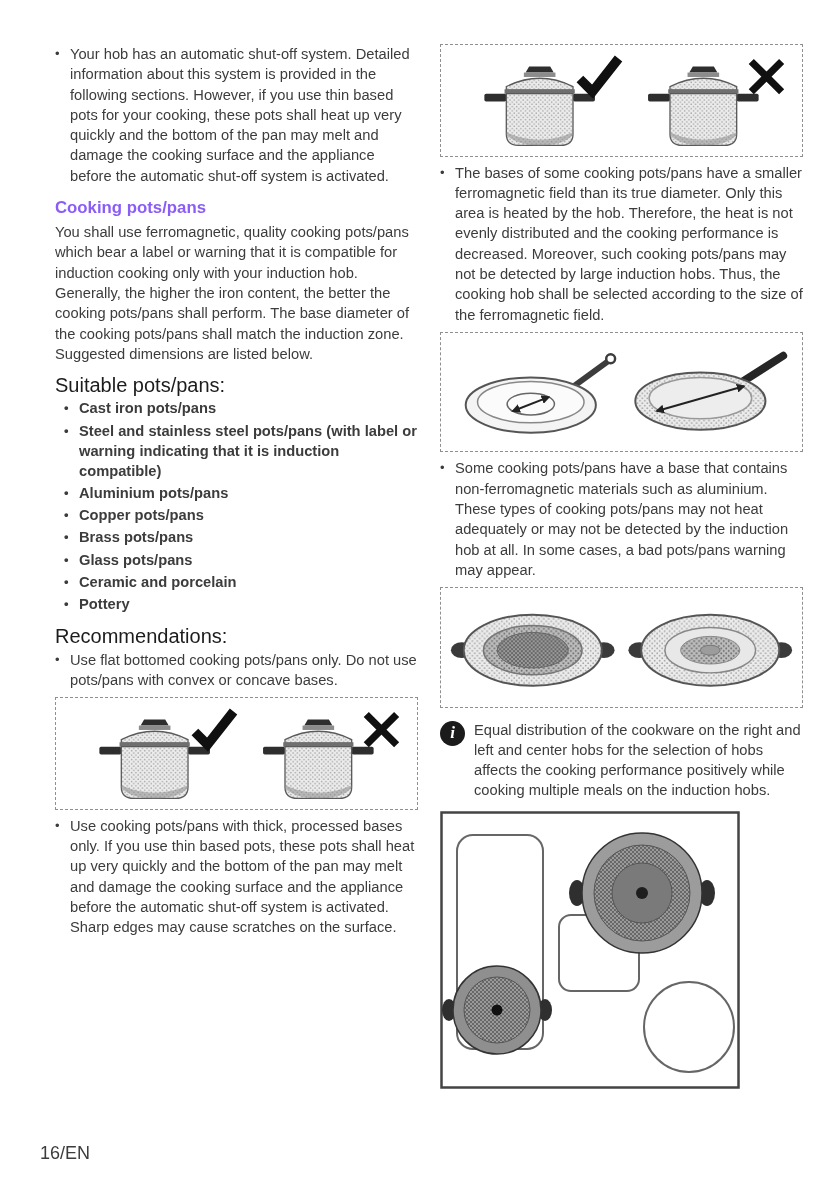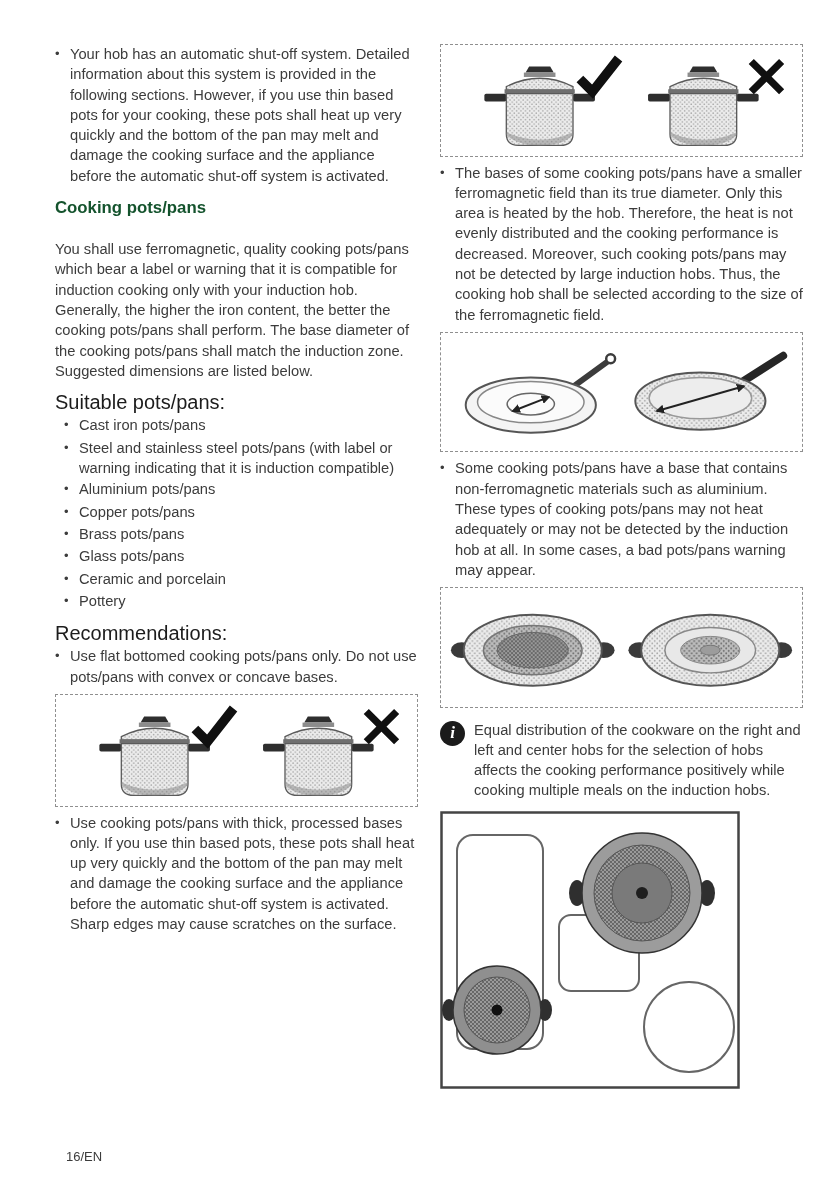--- a/index.html
+++ b/index.html
@@ -15,32 +15,32 @@
     position: relative;
     width: 837px; height: 1190px;
     padding: 44px 34px 0 55px;
     overflow: hidden;
   }
   .cols { display: flex; gap: 22px; }
   .col { width: 363px; font-size: 14.7px; line-height: 20.3px; }
 
   h2.section {
     font-size: 16.8px; line-height: 22px; font-weight: bold;
-    color: #14532d; margin: 11px 0 20px;
+    color: #8b5cf6; margin: 11px 0 3px;
   }
   h3.sub {
     font-size: 20px; font-weight: normal;
     color: #1c1c1c; margin: 11px 0 3px;
   }
   p.body { margin: 0 0 4px; }
 
   .bullet { display: flex; margin: 0 0 1px; }
   .bullet .dot { flex: 0 0 15px; }
   .bullet .dot::before { content: "\2022"; font-size: 13px; position: relative; top: -1px; }
-  .bullet.indent { padding-left: 9px; }
+  .bullet.indent { padding-left: 9px; font-weight: bold; }
   .bullet .txt { flex: 1; }
 
   .fig {
     border: 1.5px dashed #8f8f8f;
     margin: 7px 0 6px;
     padding: 5px 3px 3px;
     background: #fff;
   }
   .fig svg { display: block; width: 100%; height: auto; }
 
@@ -50,22 +50,22 @@
     background: #1b1b1b; color: #fff; border-radius: 50%;
     font-family: "Liberation Serif", serif; font-weight: bold; font-style: italic;
     font-size: 17px; text-align: center; line-height: 24px;
   }
   .infonote .txt { flex: 1; }
 
   .hobfig { margin: 8px 0 0 0; width: 300px; }
   .hobfig svg { display: block; }
 
   .footer {
-    position: absolute; left: 66px; bottom: 26px;
-    font-size: 13px; color: #3c3c3c;
+    position: absolute; left: 40px; bottom: 26px;
+    font-size: 18px; color: #3c3c3c;
   }
 </style>
 </head>
 <body>
 
 <svg width="0" height="0" style="position:absolute" aria-hidden="true">
   <defs>
     <pattern id="pat-dots" width="5" height="5" patternUnits="userSpaceOnUse">
       <rect width="5" height="5" fill="#ececec"></rect>
       <circle cx="1.2" cy="1.2" r="0.9" fill="#a6a6a6"></circle>

